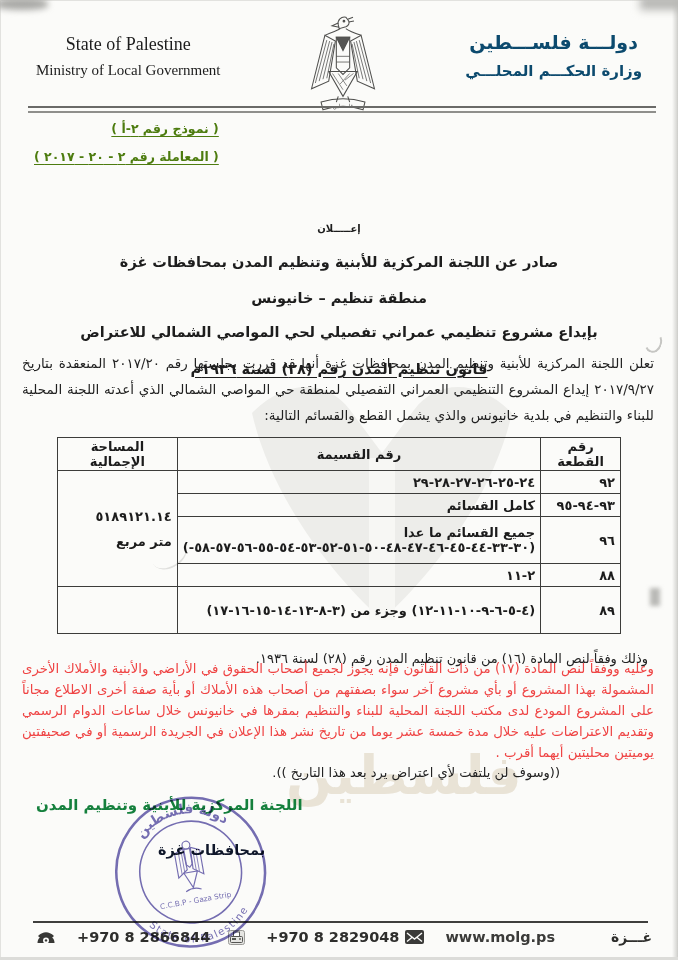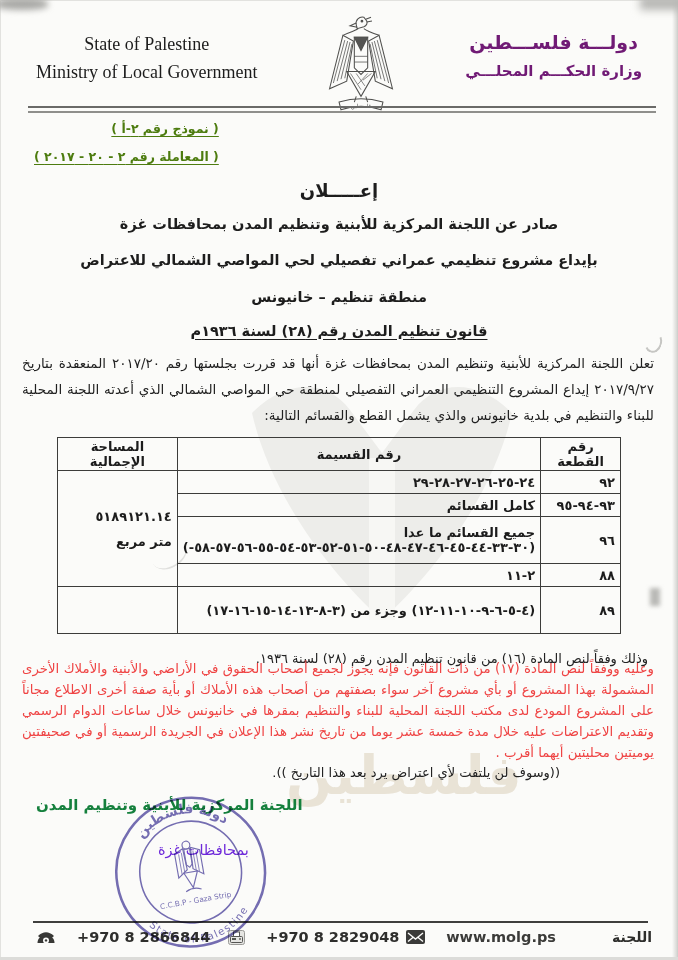--- a/index.html
+++ b/index.html
@@ -24,37 +24,37 @@
   .pencil-mark{position:absolute;top:540px;left:150px;width:38px;height:26px;
     border-bottom:2px solid #cbcbc8;border-radius:50%;transform:rotate(-32deg);opacity:.55;z-index:1;}
   .wm-logo{position:absolute;top:358px;left:232px;width:300px;height:272px;z-index:0;}
   .wm-text{position:absolute;top:744px;left:286px;font-size:54px;font-weight:bold;
     color:#e9e3d6;letter-spacing:8px;z-index:0;white-space:nowrap;}
   
   .hdr{position:absolute;top:14px;left:36px;right:36px;height:94px;display:flex;
     justify-content:space-between;align-items:flex-start;direction:ltr;z-index:2;}
   .hdr-en{margin-top:20px;text-align:center;font-family:"Liberation Serif","DejaVu Serif",serif;color:#1c1c1c;}
   .hdr-en .t1{font-size:18px;}
-  .hdr-en .t2{font-size:18px;margin-top:7px;}
+  .hdr-en .t2{font-size:15px;margin-top:7px;}
   .emblem{width:82px;height:100px;margin-top:-1px;}
-  .hdr-ar{margin-top:17px;text-align:center;direction:rtl;font-weight:bold;color:#701a75;}
+  .hdr-ar{margin-top:17px;text-align:center;direction:rtl;font-weight:bold;color:#0c4a6e;}
   .hdr-ar .a1{font-size:19px;}
   .hdr-ar .a2{font-size:15px;margin-top:9px;}
   .rule-double{position:absolute;top:106px;left:28px;right:22px;height:3px;
     border-top:2px solid #6a6a68;border-bottom:2px solid #8f8f8c;z-index:2;}
   
   .refs{position:absolute;top:121px;left:34px;display:flex;flex-direction:column;
     align-items:flex-start;z-index:2;}
   .ref-line{font-size:12.5px;font-weight:bold;color:#4d7c0f;text-decoration:underline;
     text-underline-offset:3px;margin-bottom:13px;direction:rtl;}
   
   .headlines{position:absolute;top:180px;left:0;right:0;text-align:center;font-weight:bold;
     color:#1d1d1d;z-index:2;}
   .hl{font-size:14.5px;line-height:22px;}
-  .hl-title{font-size:18px;margin-bottom:11px;}
+  .hl-title{font-size:10px;margin-bottom:11px;margin-top:38px;}
   .hl-1{margin-bottom:14px;}
   .hl-2{margin-bottom:15px;}
   .hl-3{margin-bottom:12px;}
   .hl-law{text-decoration:underline;text-underline-offset:3px;}
   
   .para1{position:absolute;top:350px;right:24px;left:22px;font-size:13.5px;line-height:26px;
     text-align:justify;z-index:2;color:#1f1f1f;}
   .note1{position:absolute;top:631px;right:30px;left:24px;text-align:right;font-size:13px;z-index:2;margin-top:20px;}
   .para2{position:absolute;top:658px;right:24px;left:22px;font-size:13.3px;line-height:21px;
     text-align:justify;z-index:2;color:#ef4444;}
@@ -62,21 +62,21 @@
   
   .tbl{position:absolute;top:437px;right:57px;width:564px;border-collapse:collapse;
     font-size:13px;font-weight:bold;color:#1c1c1c;z-index:2;}
   .tbl th,.tbl td{border:1.5px solid #3c3c3a;vertical-align:middle;padding:1px 5px;}
   .tbl th{height:27px;font-size:13px;}
   .row-s{height:23px;}
   .row-d{height:47px;}
   .area-cell div{line-height:25px;}
   
   .sig1{position:absolute;top:796px;left:36px;font-size:15px;font-weight:bold;color:#15803d;z-index:2;}
-  .sig2{position:absolute;top:842px;left:158px;font-size:14.5px;font-weight:normal;color:#6d28d9;z-index:2;}
+  .sig2{position:absolute;top:842px;left:158px;font-size:14.5px;font-weight:bold;color:#0f172a;z-index:2;}
   .stamp{position:absolute;top:786px;left:90px;width:202px;height:176px;color:#584fa5;
     opacity:.82;mix-blend-mode:multiply;transform:rotate(-10deg);z-index:3;}
   
   .footer-rule{position:absolute;top:921px;left:33px;right:30px;border-top:2.5px solid #3f3f3d;z-index:2;}
   .footer{position:absolute;top:929px;left:36px;right:26px;display:flex;align-items:center;
     direction:ltr;font-size:14.5px;font-weight:bold;color:#2e2e2c;z-index:2;}
   .fgroup{display:flex;align-items:center;gap:21px;}
   .fgroup.fax{margin-left:18px;text-align:right;}
   .fspacer{flex:1;}
   .fcity{margin-left:56px;font-size:14px;direction:rtl;}
@@ -137,22 +137,22 @@
   <div class="rule-double"></div>
 
   <div class="refs">
     <div class="ref-line">( نموذج رقم ٢-أ )</div>
     <div class="ref-line">( المعاملة رقم ٢ - ٢٠ - ٢٠١٧ )</div>
   </div>
 
   <div class="headlines">
     <div class="hl hl-title">إعـــــلان</div>
     <div class="hl hl-1">صادر عن اللجنة المركزية للأبنية وتنظيم المدن بمحافظات غزة</div>
+    <div class="hl hl-3">منطقة تنظيم – خانيونس</div>
     <div class="hl hl-2">بإيداع مشروع تنظيمي عمراني تفصيلي لحي المواصي الشمالي  للاعتراض</div>
-    <div class="hl hl-3">منطقة تنظيم – خانيونس</div>
     <div class="hl hl-law">قانون تنظيم المدن رقم (٢٨) لسنة ١٩٣٦م</div>
   </div>
 
   <div class="para1">تعلن اللجنة المركزية للأبنية وتنظيم المدن بمحافظات غزة أنها قد قررت بجلستها رقم ٢٠١٧/٢٠ المنعقدة بتاريخ ٢٠١٧/٩/٢٧ إيداع المشروع التنظيمي العمراني التفصيلي لمنطقة حي المواصي الشمالي  الذي أعدته اللجنة المحلية للبناء والتنظيم في بلدية خانيونس والذي يشمل القطع والقسائم التالية:</div>
 
   <table class="tbl">
     <colgroup>
         <col style="width:94px">
         <col style="width:306px">
         <col style="width:164px">
@@ -244,16 +244,16 @@
       <span class="num">+970 8 2829048</span>
     </div>
     <div class="fspacer"></div>
     <div class="fgroup">
       <svg class="ficon" width="19" height="14" viewBox="0 0 19 14">
         <rect width="19" height="14" rx="2" fill="#3a3a38"></rect>
         <path d="M2,3 L9.5,9 L17,3 M2,11.5 L7.5,7 M17,11.5 L11.5,7" stroke="#fbfbf9" stroke-width="1.4" fill="none"></path>
       </svg>
       <span class="fsite">www.molg.ps</span>
     </div>
-    <div class="fcity">اللجنة</div>
+    <div class="fcity">غـــزة</div>
   </div>
 
 </div>
 
 </body></html>

